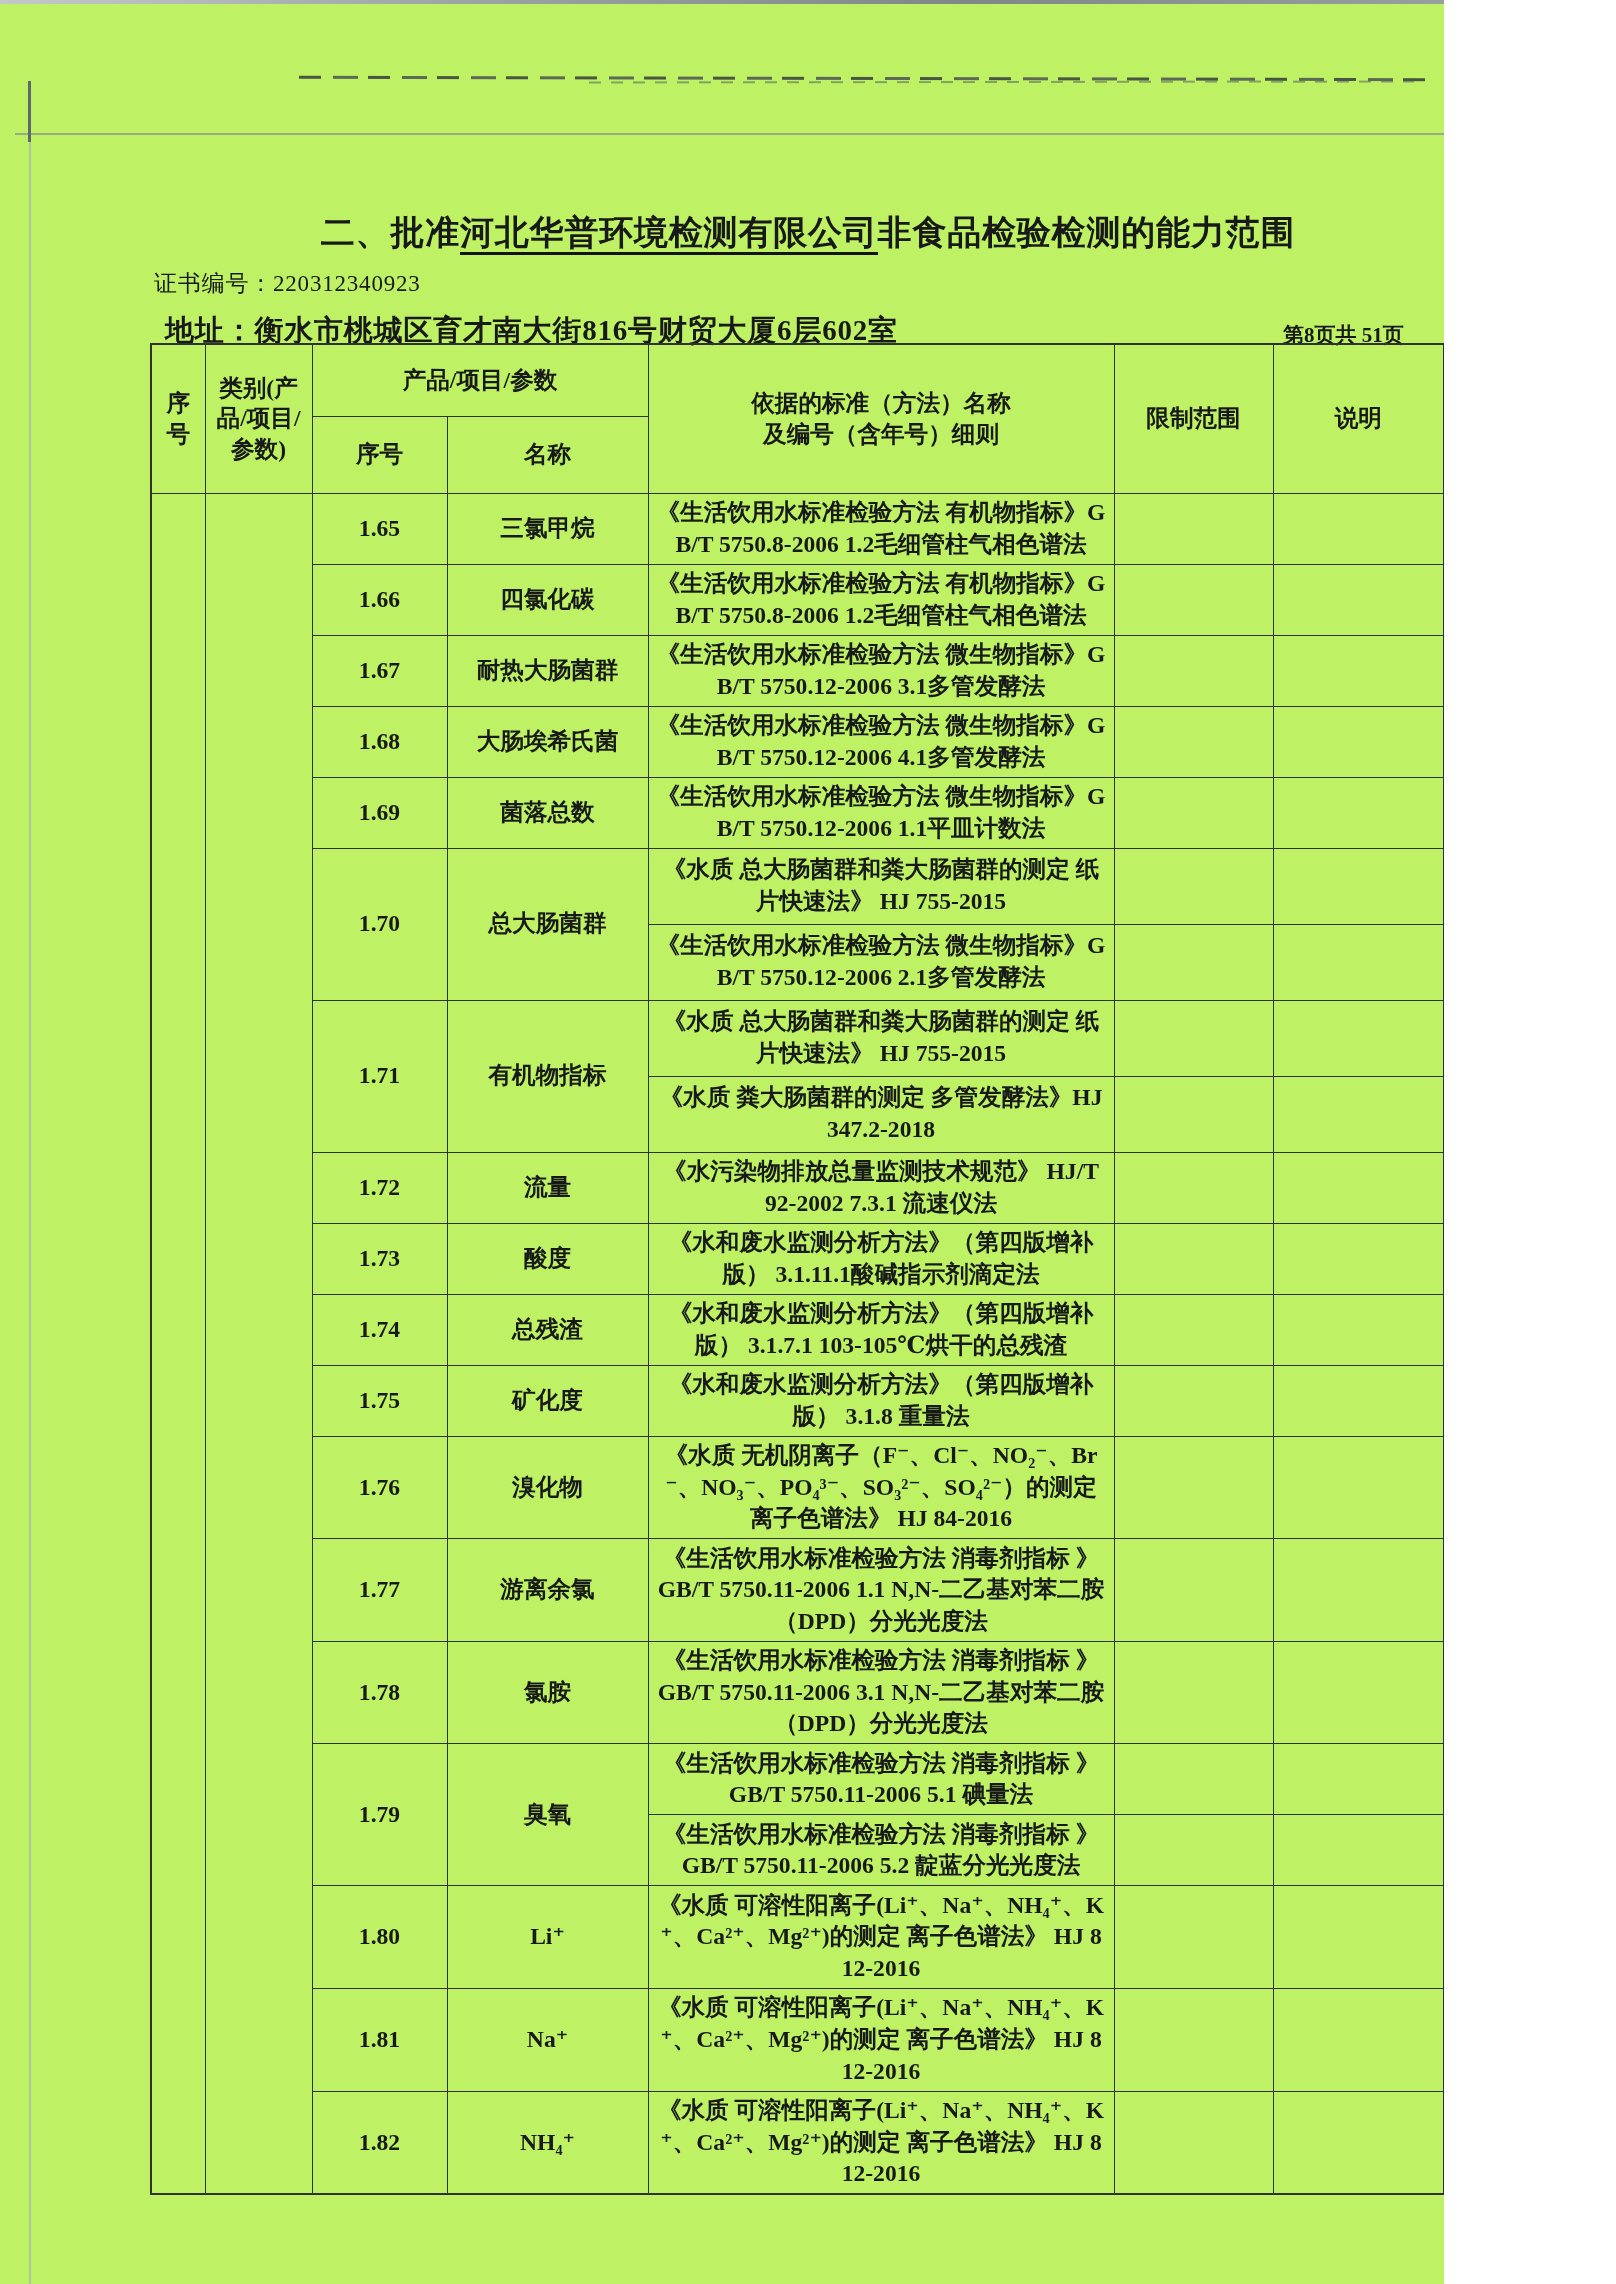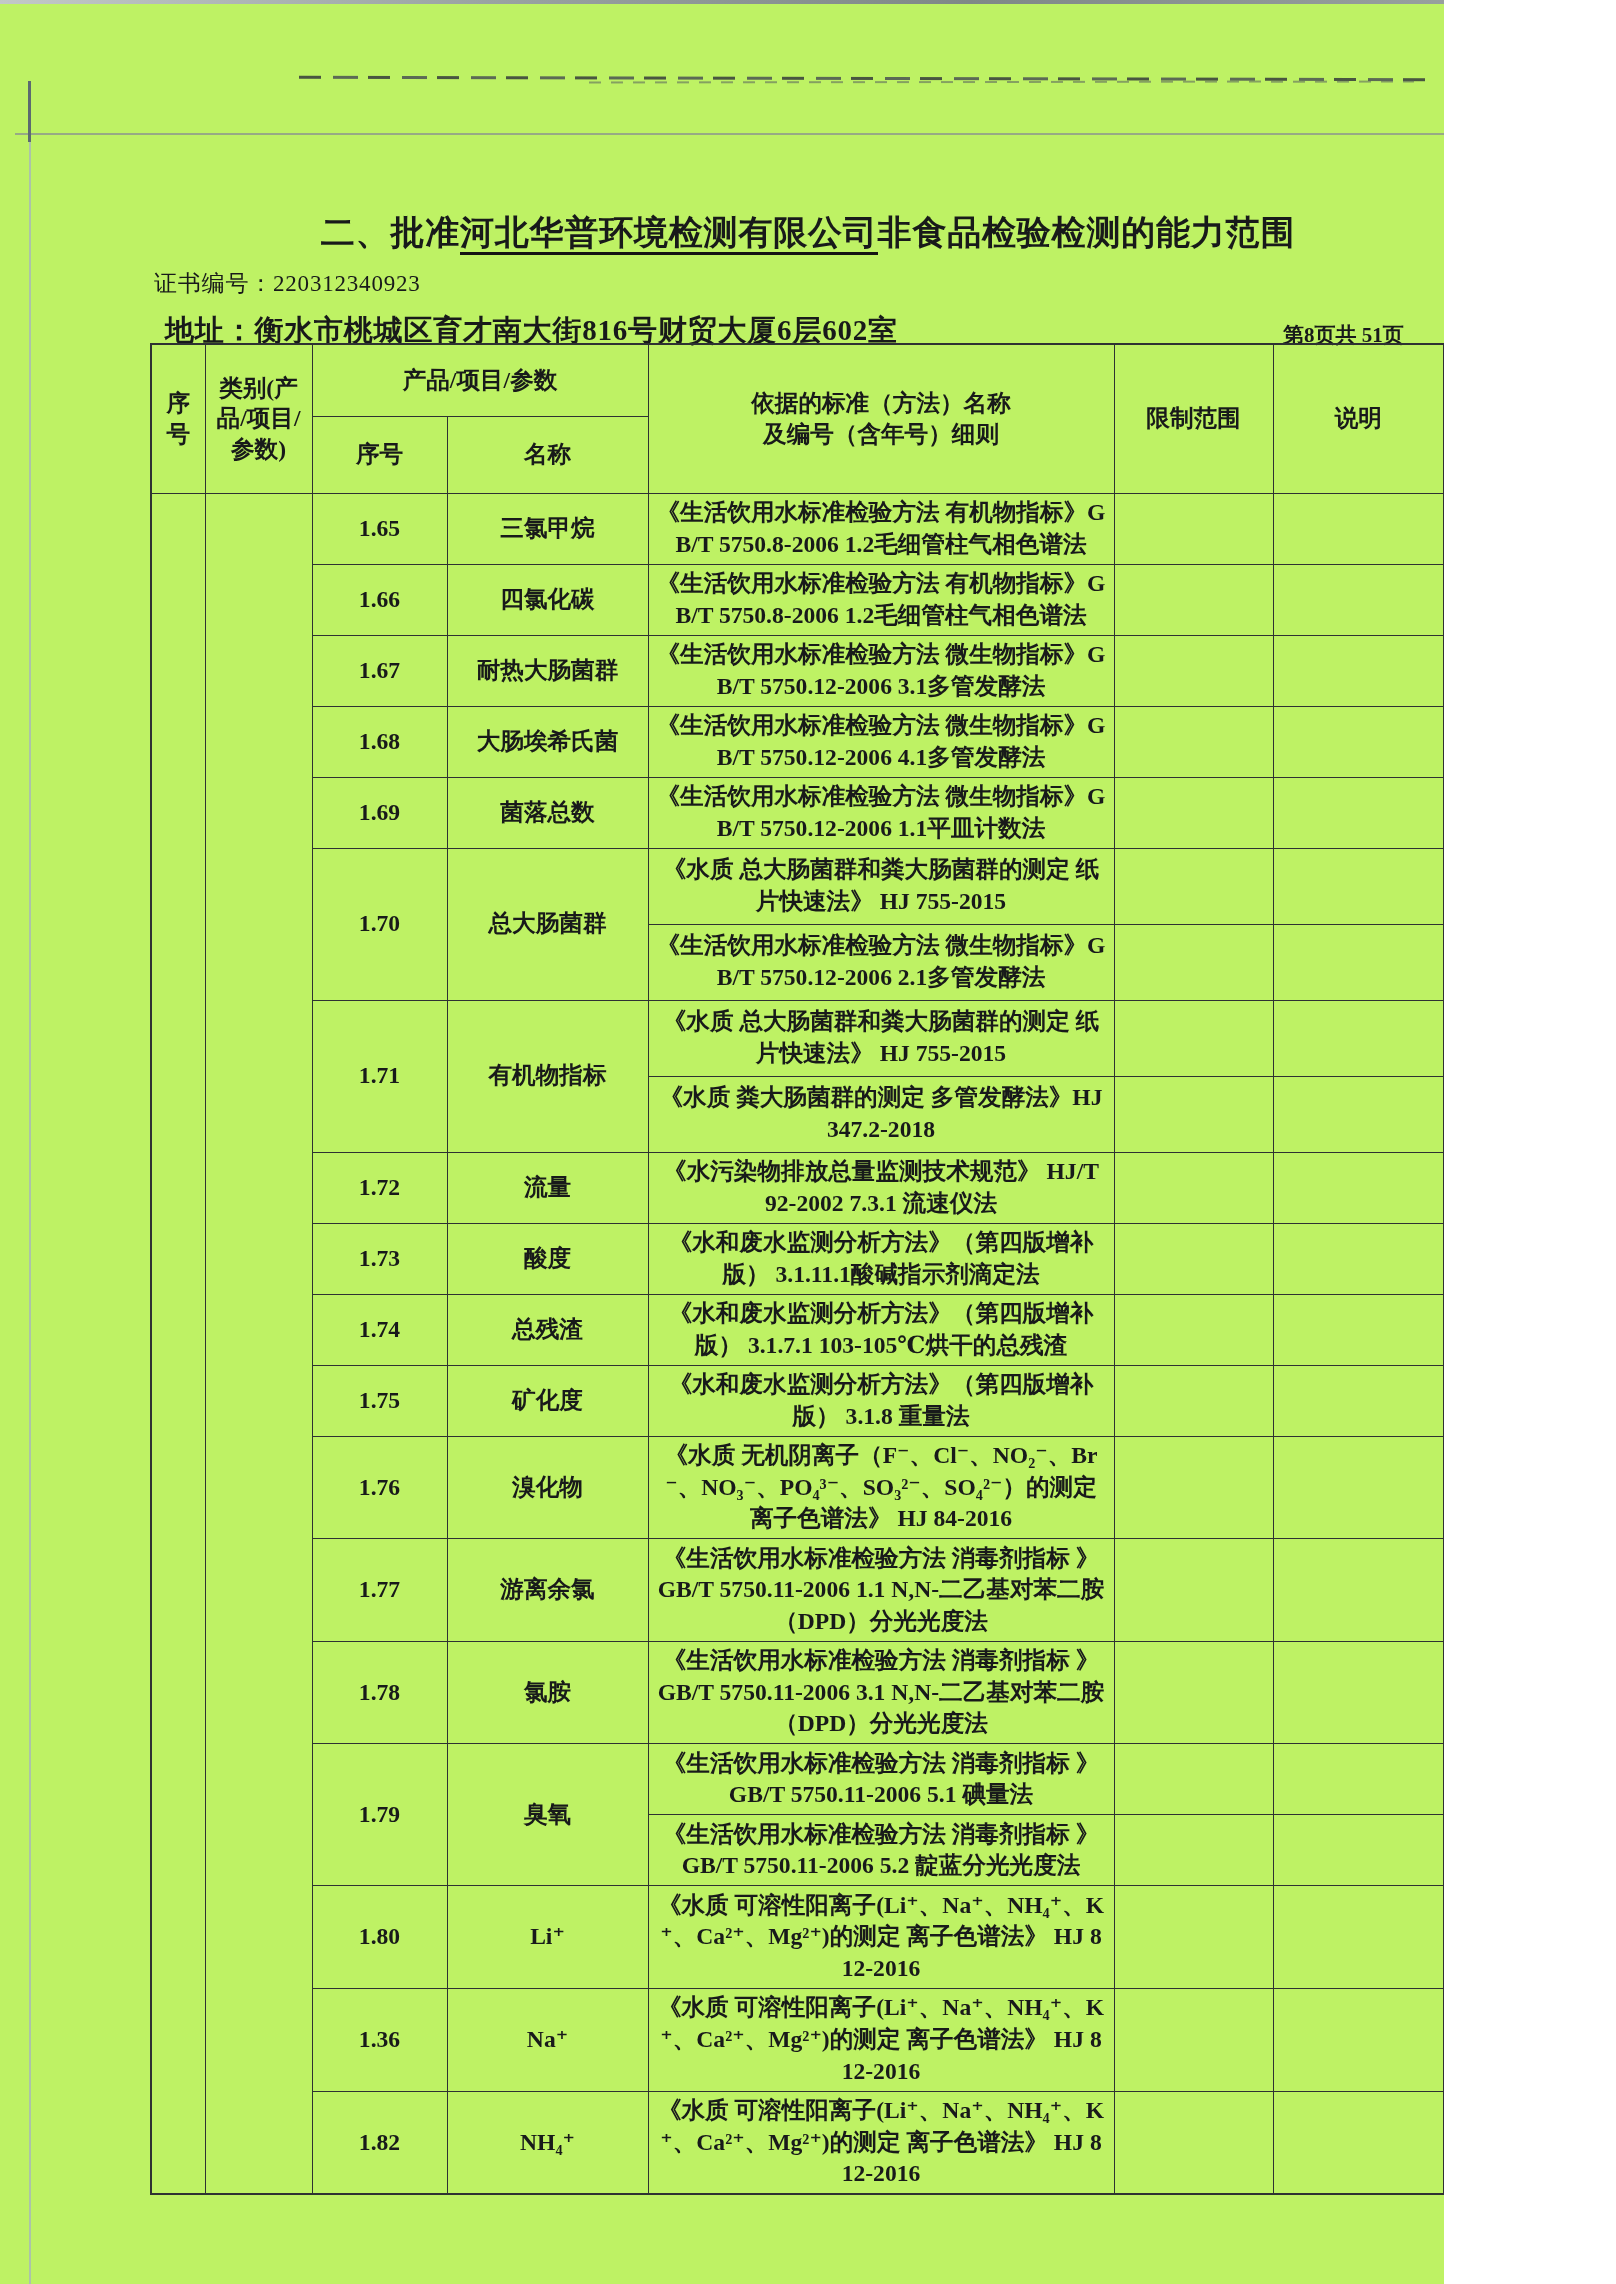--- a/index.html
+++ b/index.html
@@ -209,21 +209,21 @@
           <td></td>
         </tr>
         <tr style="height: 80px;">
           <td rowspan="1">1.80</td>
           <td rowspan="1">Li⁺</td>
           <td>《水质 可溶性阳离子(Li⁺、Na⁺、NH₄⁺、K⁺、Ca²⁺、Mg²⁺)的测定 离子色谱法》 HJ 812-2016</td>
           <td></td>
           <td></td>
         </tr>
         <tr style="height: 80px;">
-          <td rowspan="1">1.36</td>
+          <td rowspan="1">1.81</td>
           <td rowspan="1">Na⁺</td>
           <td>《水质 可溶性阳离子(Li⁺、Na⁺、NH₄⁺、K⁺、Ca²⁺、Mg²⁺)的测定 离子色谱法》 HJ 812-2016</td>
           <td></td>
           <td></td>
         </tr>
         <tr style="height: 80px;">
           <td rowspan="1">1.82</td>
           <td rowspan="1">NH₄⁺</td>
           <td>《水质 可溶性阳离子(Li⁺、Na⁺、NH₄⁺、K⁺、Ca²⁺、Mg²⁺)的测定 离子色谱法》 HJ 812-2016</td>
           <td></td>

